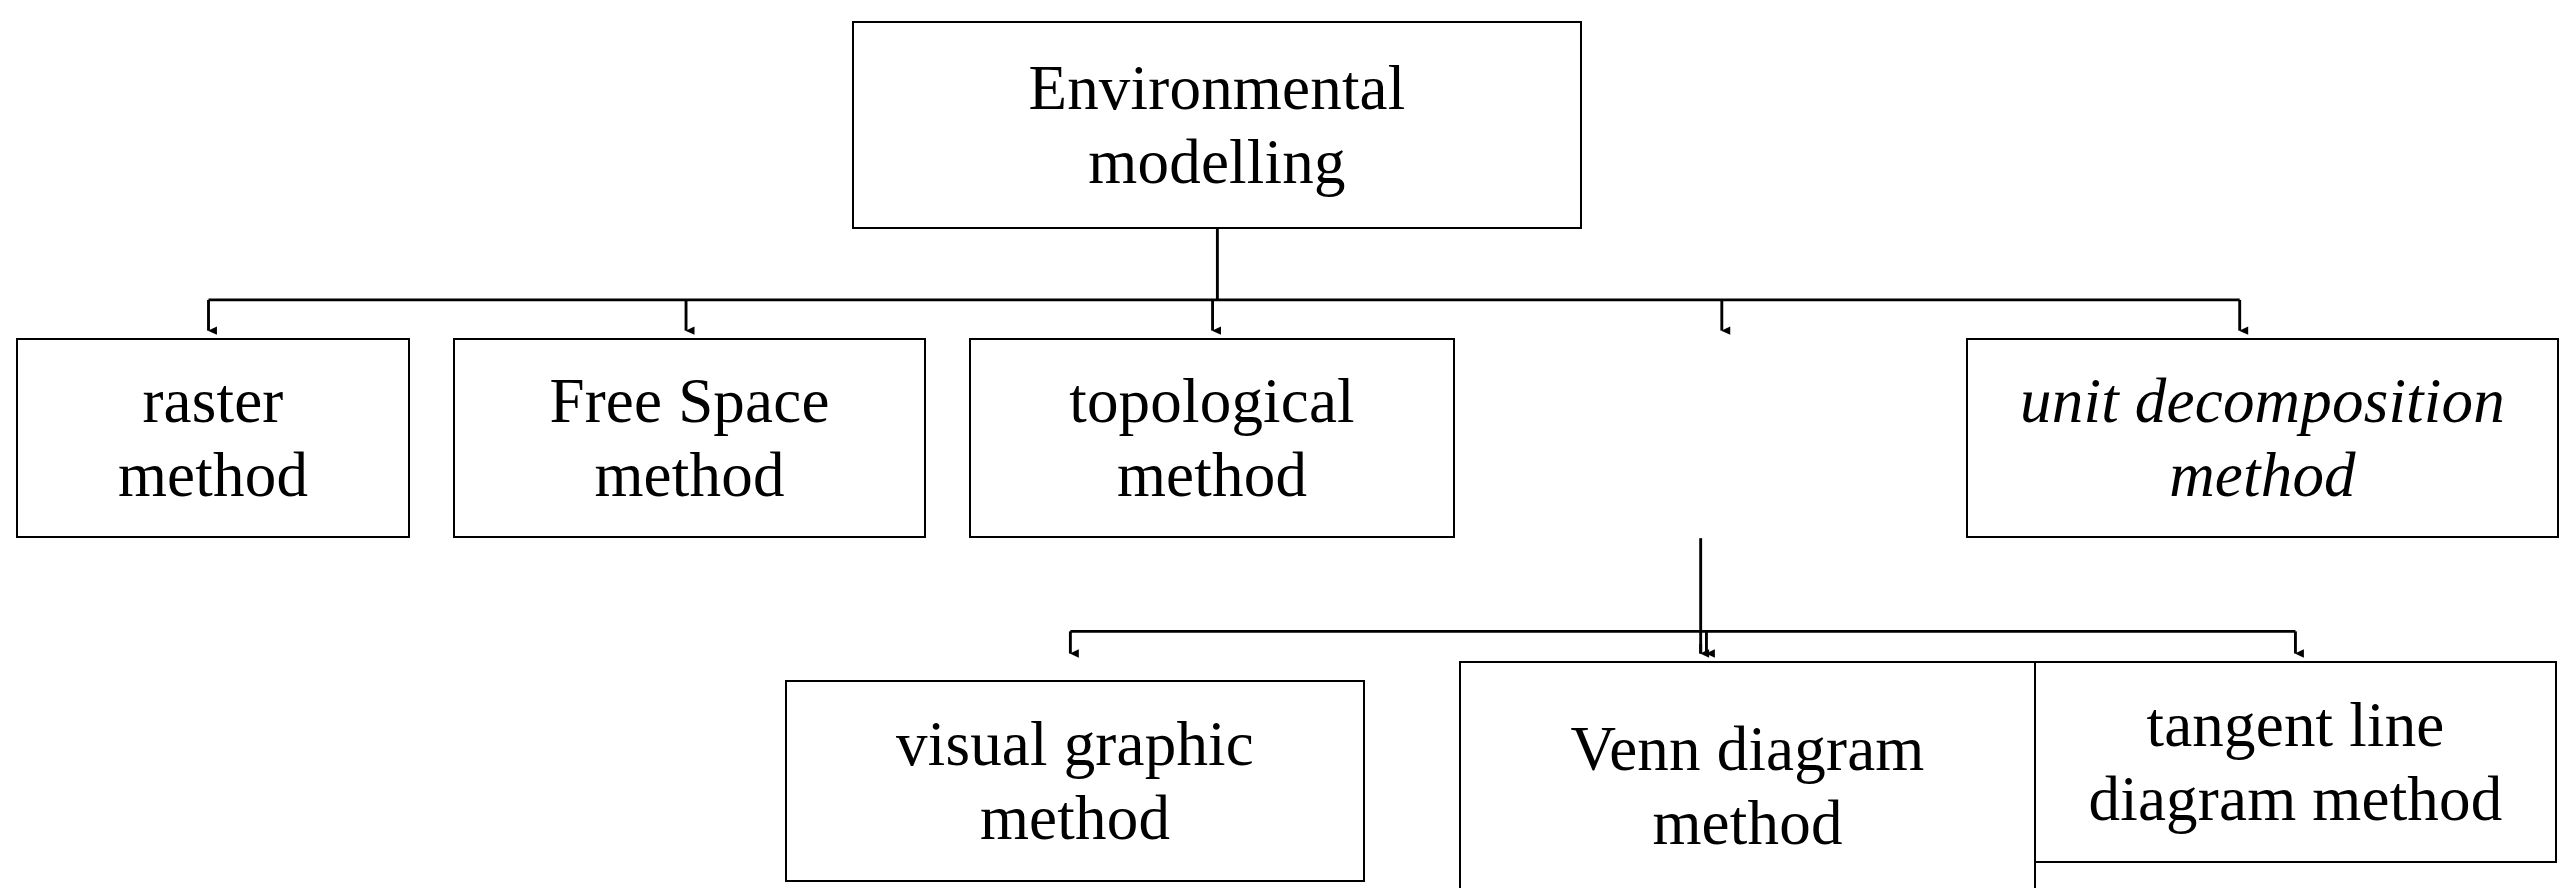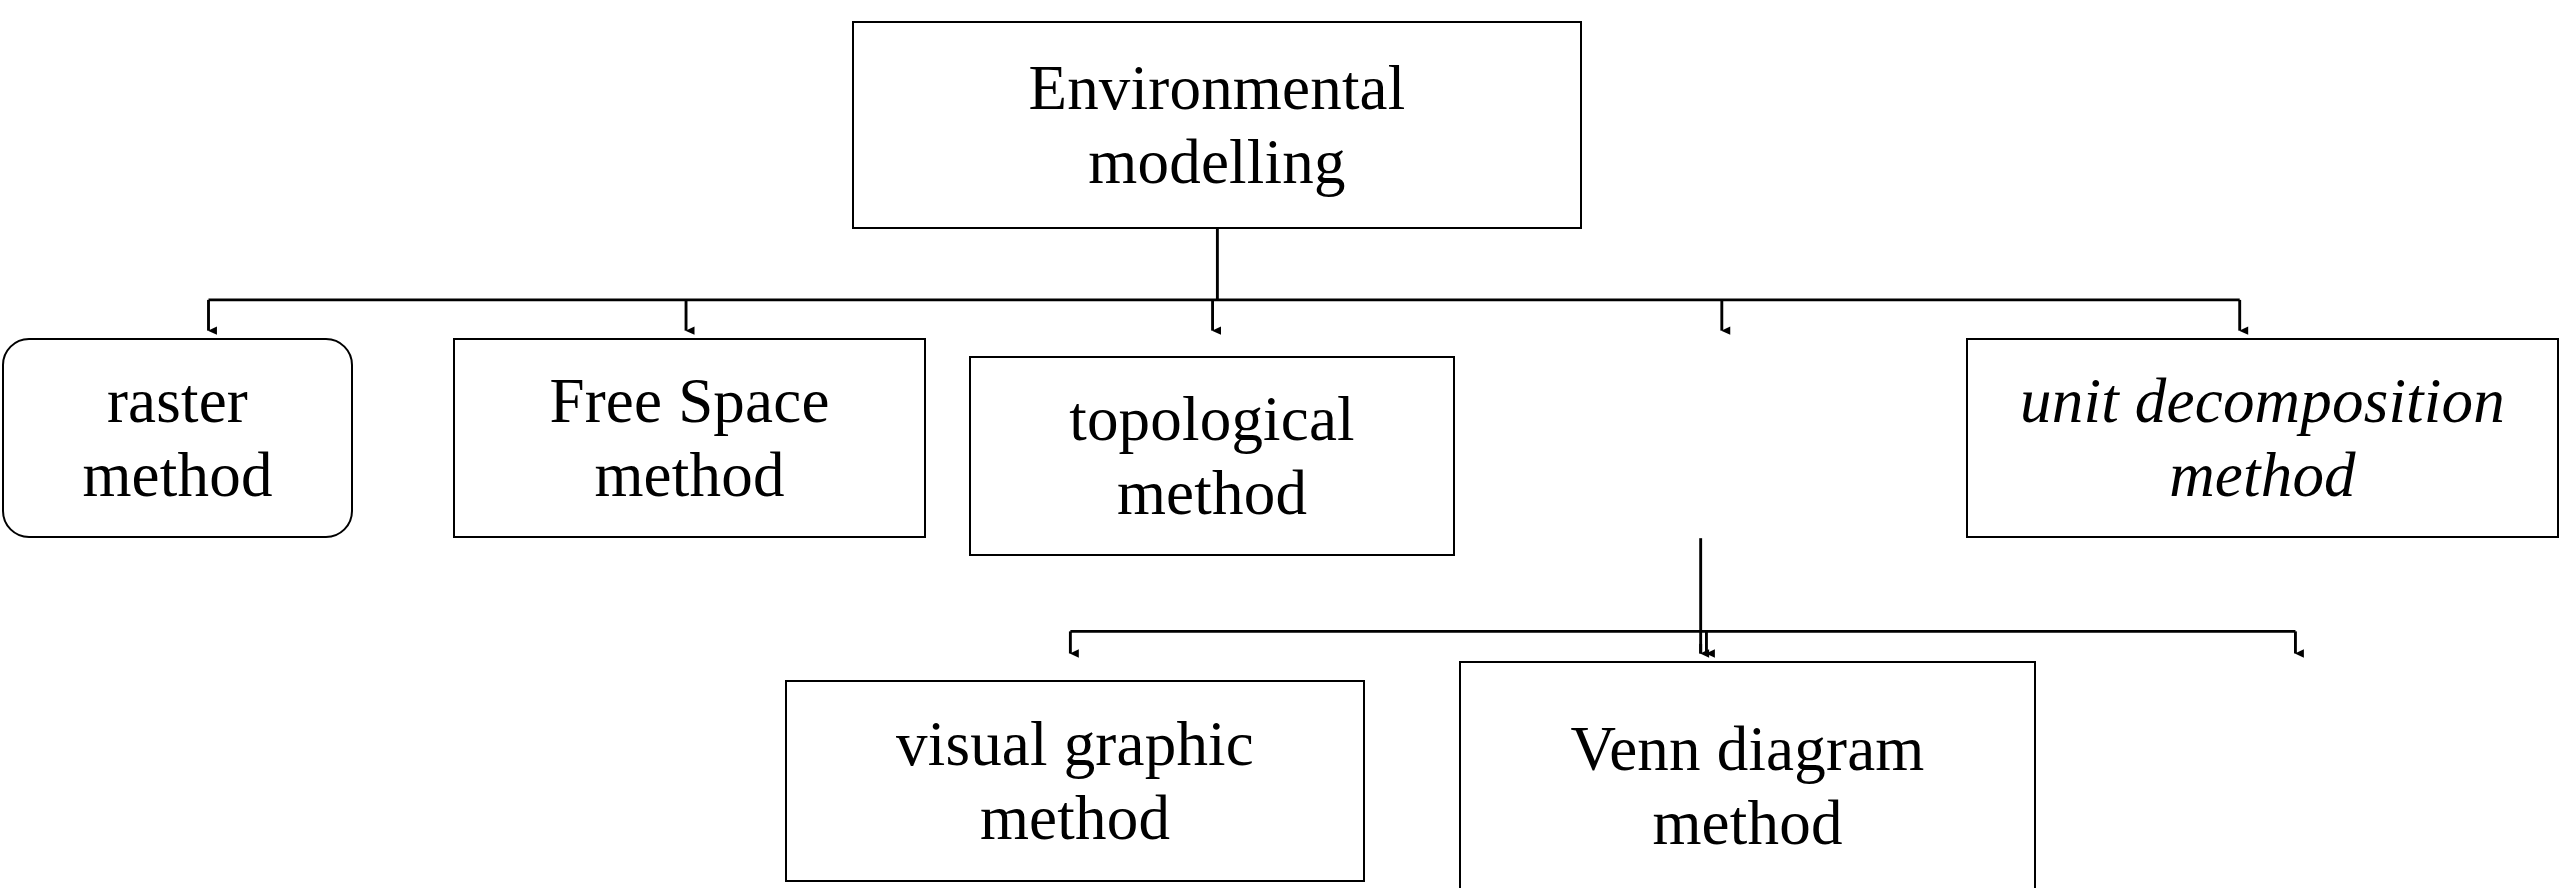--- a/index.html
+++ b/index.html
@@ -73,46 +73,50 @@
     <g stroke="#000000" stroke-width="3" fill="none">
       <path d="M1770,670 L1770,680" marker-end="url(#arrowhead)"></path>
     </g>
   </svg>
 
   <div class="node-box" style="left:852px; top:21px; width:730px; height:208px;">
     <span class="node-label">Environmental
 modelling</span>
   </div>
 
-  <div class="node-box" style="left:2px; top:338px; width:351px; height:200px;border-radius:27px;">
+  <div class="node-box" style="left:16px; top:338px; width:394px; height:200px;">
     <span class="node-label">raster
 method</span>
   </div>
 
   <div class="node-box" style="left:453px; top:338px; width:473px; height:200px;">
     <span class="node-label">Free Space
 method</span>
   </div>
 
-  <div class="node-box" style="left:969px; top:356px; width:486px; height:200px;">
+  <div class="node-box" style="left:969px; top:338px; width:486px; height:200px;">
     <span class="node-label">topological
 method</span>
   </div>
 
 
   <div class="node-box" style="left:1966px; top:338px; width:593px; height:200px;font-style:italic;">
     <span class="node-label">unit decomposition
 method</span>
   </div>
 
   <div class="node-box" style="left:785px; top:680px; width:580px; height:202px;">
     <span class="node-label">visual graphic
 method</span>
   </div>
 
   <div class="node-box" style="left:1459px; top:661px; width:577px; height:250px;">
     <span class="node-label">Venn diagram
 method</span>
   </div>
 
+  <div class="node-box" style="left:2034px; top:661px; width:523px; height:202px;">
+    <span class="node-label">tangent line
+diagram method</span>
+  </div>
 
 </div>
 
 
 </body></html>

